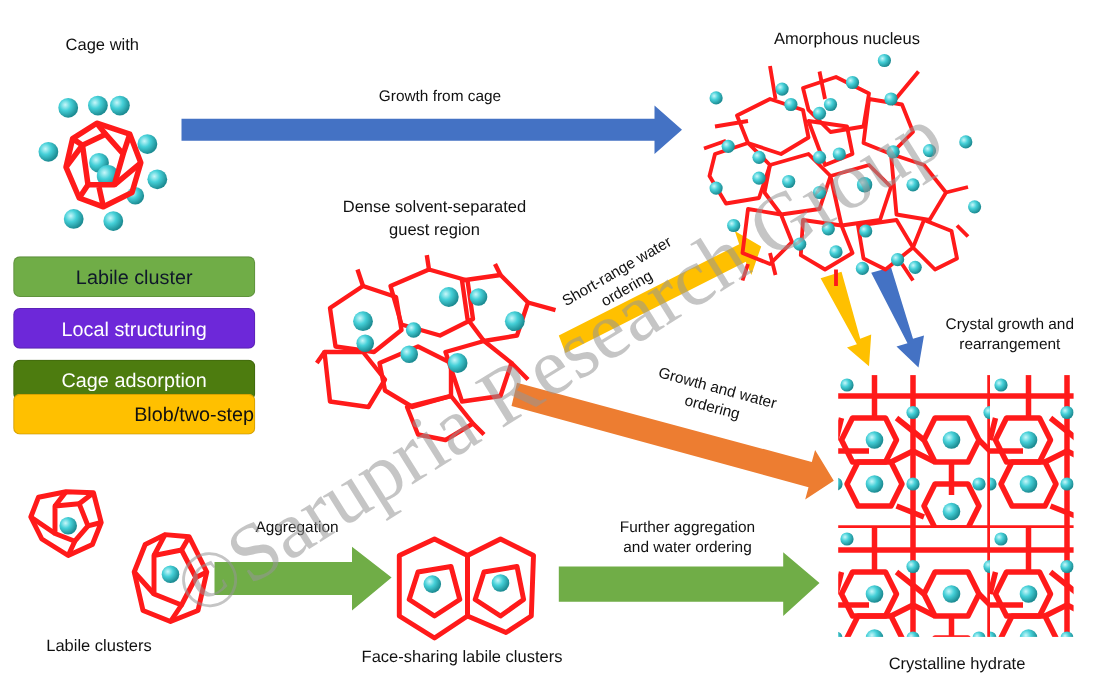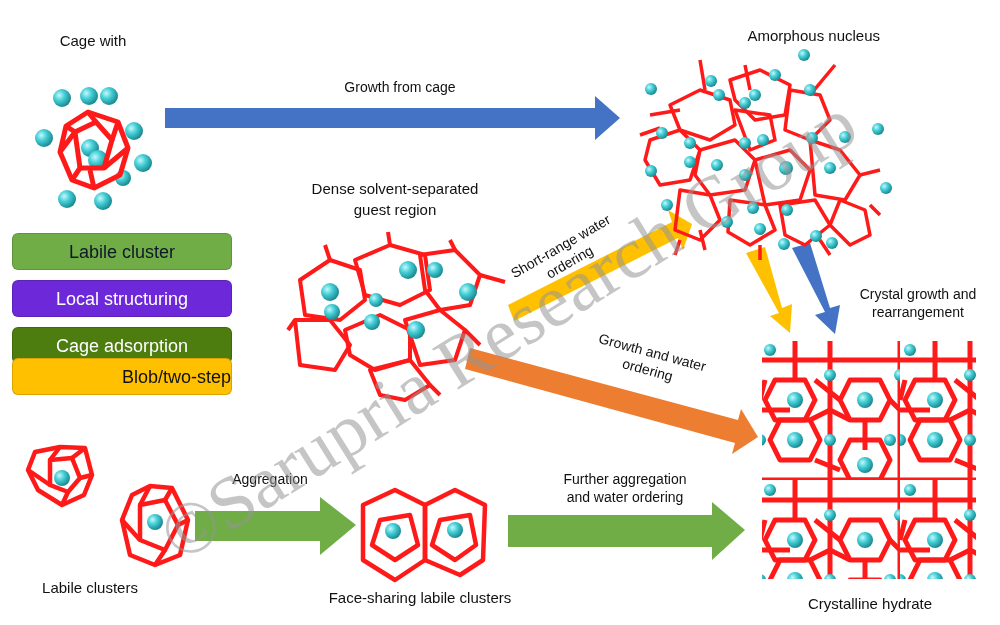--- a/index.html
+++ b/index.html
@@ -184,21 +184,21 @@
       <path d="M380,520 L410,515 L418,545 L395,560 L372,545 Z M440,520 L470,515 L476,545 L455,560 L432,545 Z"></path>
     </g>
     <circle class="guest" cx="393" cy="531" r="8" fill="url(#sphere)"></circle>
     <circle class="guest" cx="455" cy="530" r="8" fill="url(#sphere)"></circle>
   </g>
 </svg>
 
 <div class="abs title" style="left:18px; top:30px; width:150px;">
   <div>Cage with</div>
 </div>
-<div class="abs title" style="left:660px; top:25px; width:220px;text-align:right;">Amorphous nucleus</div>
+<div class="abs title" style="left:660px; top:25px; width:220px;">Amorphous nucleus</div>
 <div class="abs title" style="left:270px; top:178px; width:250px;">
   <div>Dense solvent-separated</div>
   <div>guest region</div>
 </div>
 <div class="abs title" style="left:15px; top:577px; width:150px;">Labile clusters</div>
 <div class="abs title" style="left:270px; top:587px; width:300px;">Face-sharing labile clusters</div>
 <div class="abs title" style="left:770px; top:593px; width:200px;">Crystalline hydrate</div>
 
 <div class="abs lbl" style="left:300px; top:78px; width:200px;">Growth from cage</div>
 <div class="abs lbl" style="left:485px; top:236px; width:160px; transform:rotate(-30deg);">

